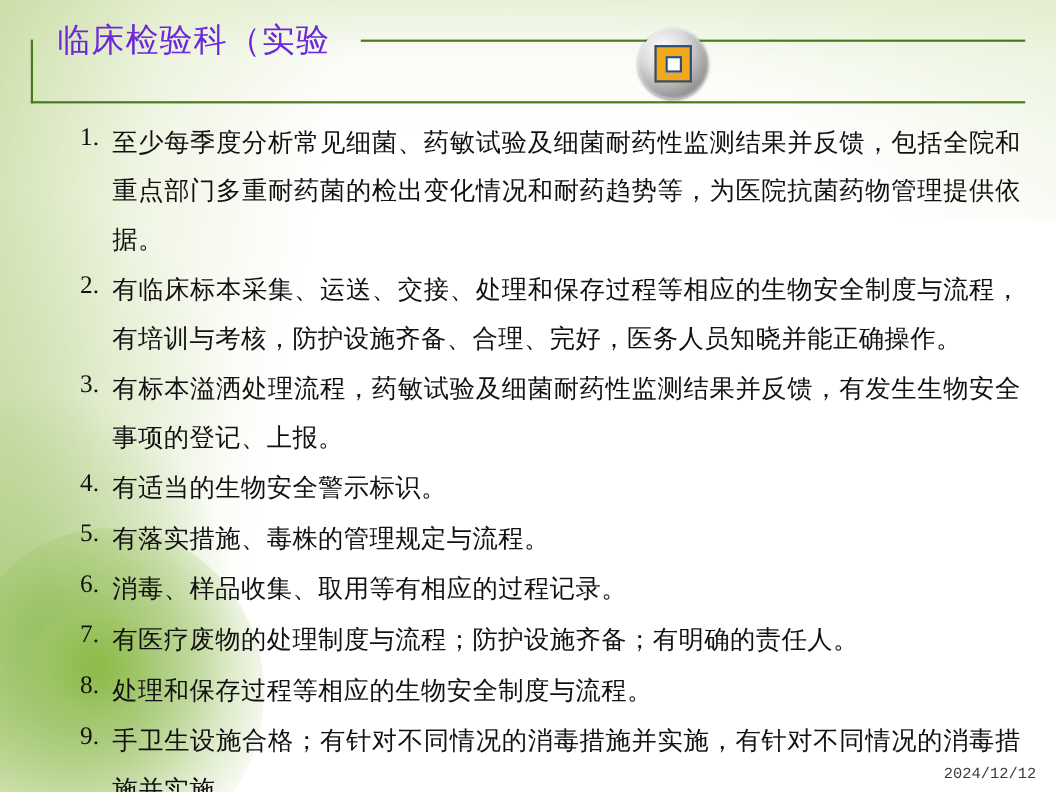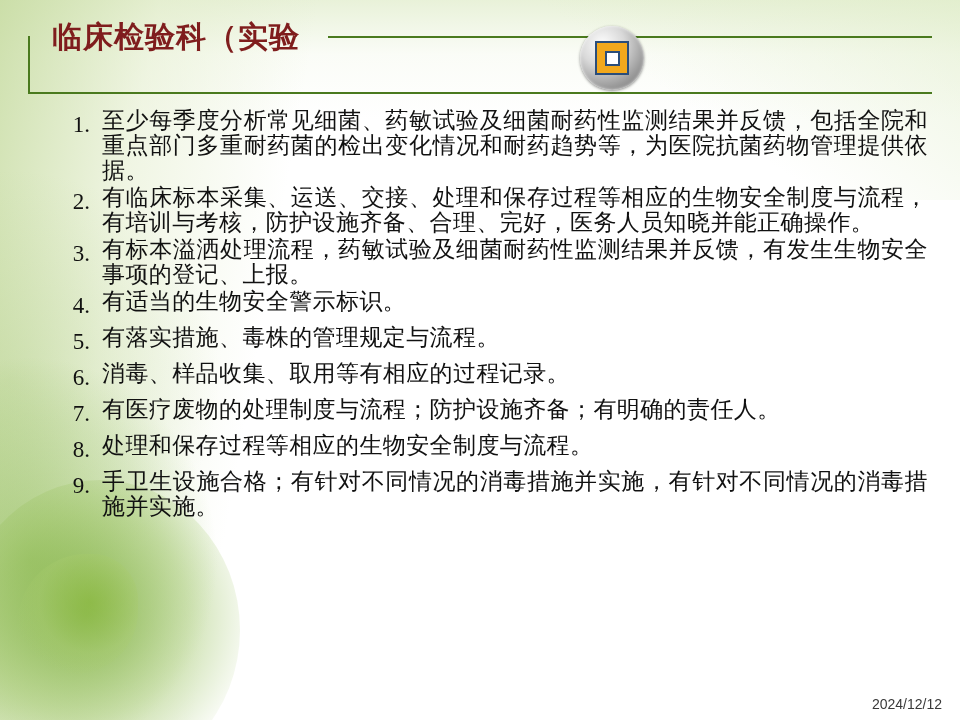--- a/index.html
+++ b/index.html
@@ -87,22 +87,22 @@
     border-left: 2px solid #4a7a1e;
   }
 
   .title {
     position: absolute;
     left: 52px; top: 16px;
     width: 420px;
     font-family: "DejaVu Sans", sans-serif;
     font-size: 30px;
     line-height: 42px;
-    color: #7f1d1d;
-    font-weight: 700;
+    color: #6d28d9;
+    font-weight: 400;
     letter-spacing: 1px;
   }
   .title .ln2 {
     display: block;
     padding-left: 30px;
   }
 
   
   .emblem {
     position: absolute;
@@ -147,29 +147,29 @@
     text-align: right;
     padding-right: 12px;
     font-family: "Liberation Serif", serif;
     font-size: 23px;
     line-height: 34px;
     color: #111;
   }
   .li .txt {
     flex: 1 1 auto;
     font-size: 23px;
-    line-height: 25px;
+    line-height: 44px;
     letter-spacing: 0.4px;
     text-align: justify;
   }
 
   .date-stamp {
     position: absolute;
     right: 18px; bottom: 8px;
-    font-family: Liberation Sans, sans-serif;
+    font-family: Liberation Mono, monospace;
     font-size: 14px;
     color: #3a3a3a;
   }
 </style>
 </head>
 <body>
 
 <div class="slide">
 
   <div class="bg-top"></div>

